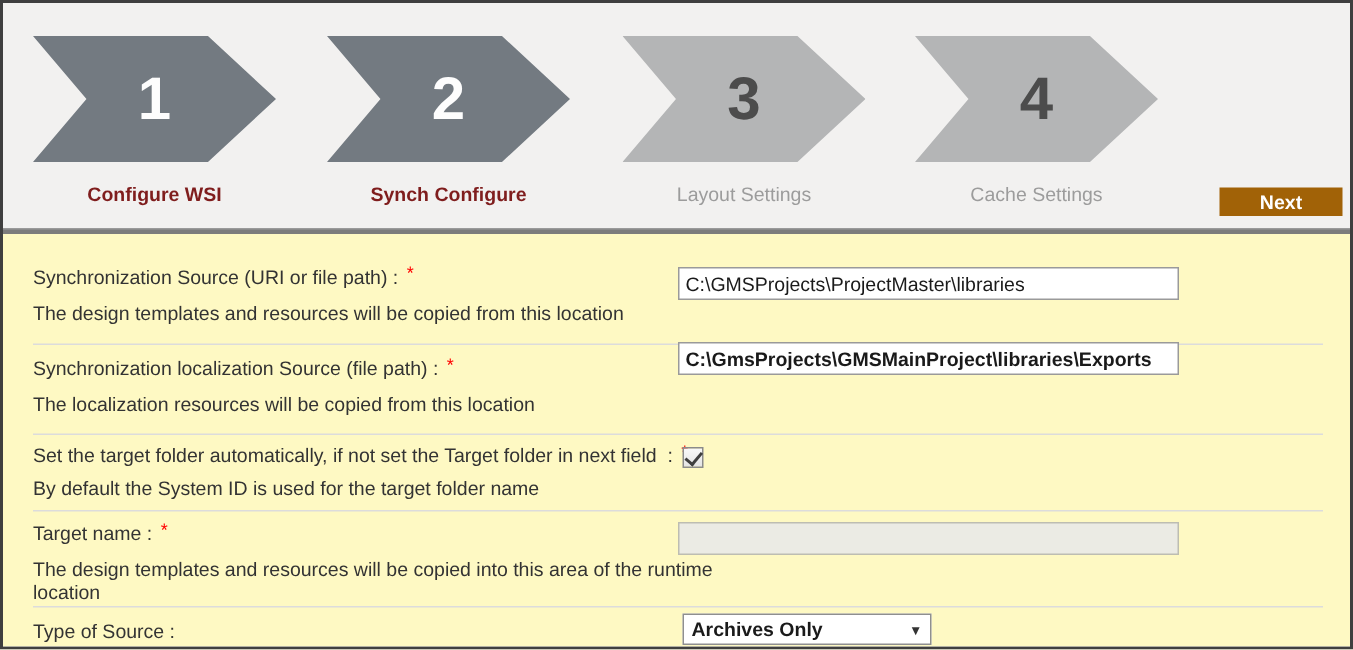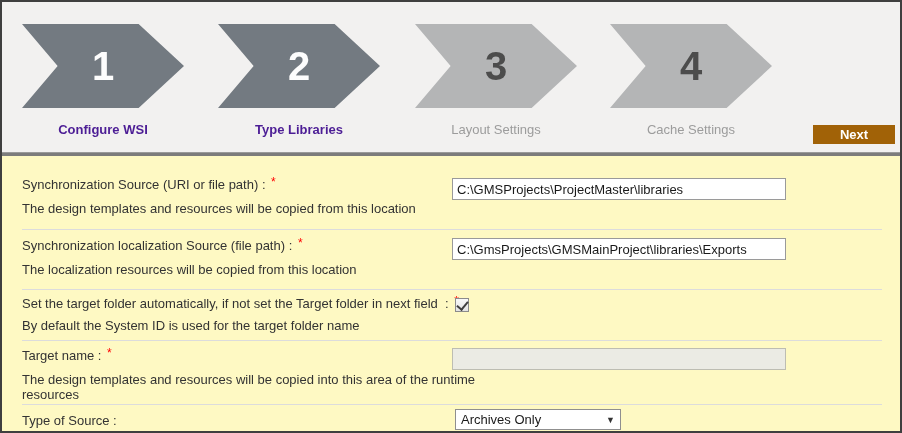--- a/index.html
+++ b/index.html
@@ -16,21 +16,21 @@
     text-align:center; line-height:84px;
     font-size:40px; font-weight:bold;
   }
   .arrow.active   { background:#737a81; color:#fdfdfd; }
   .arrow.inactive { background:#b4b5b6; color:#4c4c4c; }
   .a1 { left:20px; }  .a2 { left:216px; }  .a3 { left:413px; }  .a4 { left:608px; }
   .step-label {
     position:absolute; top:120px; width:162px; text-align:center;
     font-size:13px;
   }
-  .step-label.active   { font-weight:bold; color:#4c1d95; }
+  .step-label.active   { font-weight:bold; color:#7f1d1d; }
   .step-label.inactive { font-weight:normal; color:#9c9c9c; }
   .next-btn {
     position:absolute; left:811px; top:123px; width:82px; height:19px;
     background:#a16207; border:none; color:#ffffff; font-weight:bold;
     font-size:13px; font-family:"Liberation Sans", sans-serif;
     text-align:center; cursor:pointer; line-height:19px;
   }
   .divider { height:4px; background:#7c7c7c; border-top:1px solid #9a9a9a; }
   
   .form { position:relative; height:275px; background:#fef9c3; font-size:13px; color:#333; }
@@ -58,24 +58,24 @@
   }
   .select {
     position:absolute; left:453px; width:166px; height:21px;
     border:1px solid #8f8f8f; background:#ffffff; cursor:pointer;
     display:flex; align-items:center; padding:0 5px; color:#1a1a1a;
   }
   .select .sel-text { flex:1; font-size:13px; }
   .select .sel-arrow { font-size:9px; color:#333; }
   
   .y-lbl1{top:21px;} .y-in1{top:22px;} .y-d1{top:45px;} .y-s1{top:73px;}
-  .y-lbl2{top:82px;} .y-in2{top:82px;} .y-d2{top:106px;} .y-s2{top:133px;}
+  .y-lbl2{top:82px;} .y-in2{top:72px;font-weight:bold;} .y-d2{top:106px;} .y-s2{top:133px;}
   .y-lbl3{top:140px;} .y-cb{top:142px;} .y-d3{top:162px;} .y-s3{top:184px;}
   .y-lbl4{top:192px;} .y-in4{top:192px;} .y-d4{top:216px;} .y-s4{top:248px;}
-  .y-lbl5{top:257px;} .y-sel{top:253px;}
+  .y-lbl5{top:257px;} .y-sel{top:253px;font-weight:bold;}
 </style>
 </head>
 <body>
 
 <div class="page">
 
   <div class="header">
     <div class="arrow active a1">
       <span>1</span>
     </div>
@@ -83,21 +83,21 @@
       <span>2</span>
     </div>
     <div class="arrow inactive a3">
       <span>3</span>
     </div>
     <div class="arrow inactive a4">
       <span>4</span>
     </div>
 
     <div class="step-label active a1">Configure WSI</div>
-    <div class="step-label active a2">Type Libraries</div>
+    <div class="step-label active a2">Synch Configure</div>
     <div class="step-label inactive a3">Layout Settings</div>
     <div class="step-label inactive a4">Cache Settings</div>
 
     <button class="next-btn">Next</button>
   </div>
 
   <div class="divider"></div>
 
   <div class="form">
 
@@ -113,21 +113,21 @@
 
     <div class="lbl y-lbl3"><span>Set the target folder automatically, if not set the Target folder in next field  : </span><span class="req">*</span></div>
     <div class="checkbox checked y-cb"></div>
     <div class="desc y-d3">By default the System ID is used for the target folder name</div>
     <div class="sep y-s3"></div>
 
     <div class="lbl y-lbl4"><span>Target name : </span><span class="req">*</span></div>
     <input class="txt disabled y-in4" type="text" disabled="" value="" style="">
     <div class="desc y-d4">
       <div>The design templates and resources will be copied into this area of the runtime</div>
-      <div>resources</div>
+      <div>location</div>
     </div>
     <div class="sep y-s4"></div>
 
     <div class="lbl y-lbl5">Type of Source :</div>
     <div class="select y-sel">
       <span class="sel-text">Archives Only</span>
       <span class="sel-arrow">▼</span>
     </div>
 
   </div>

